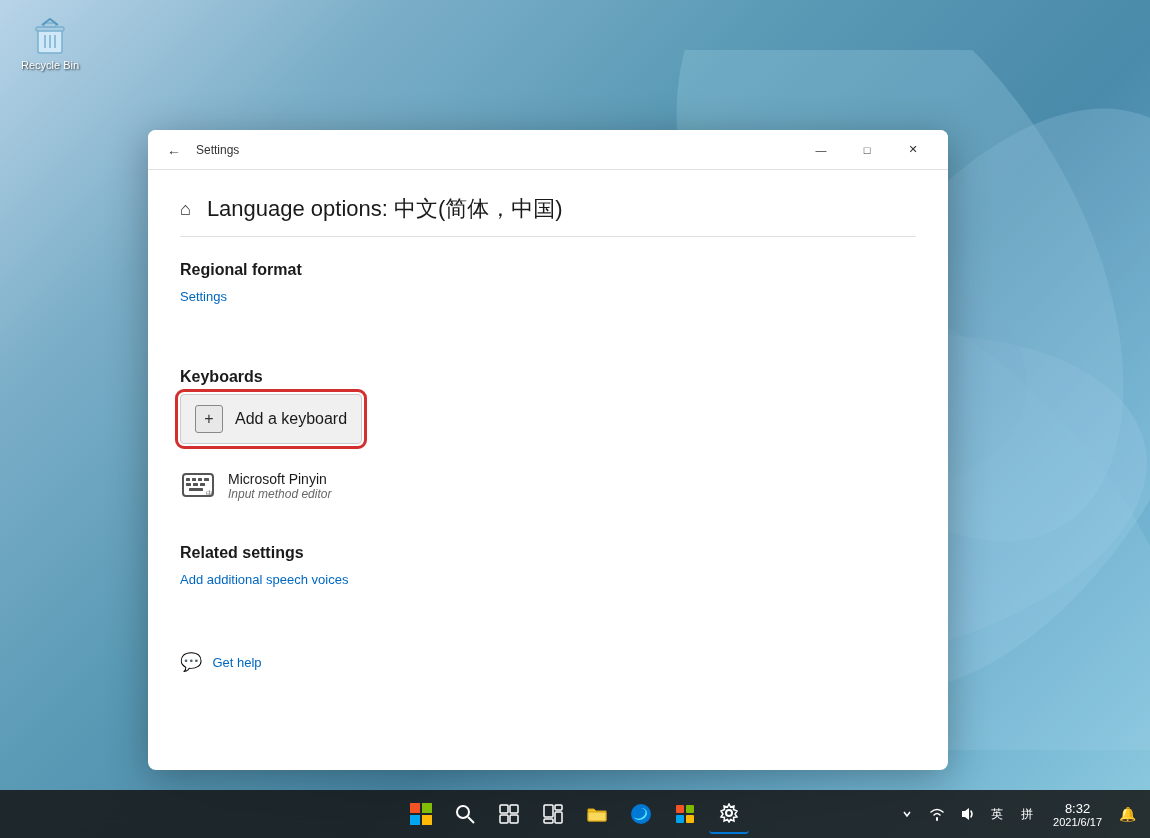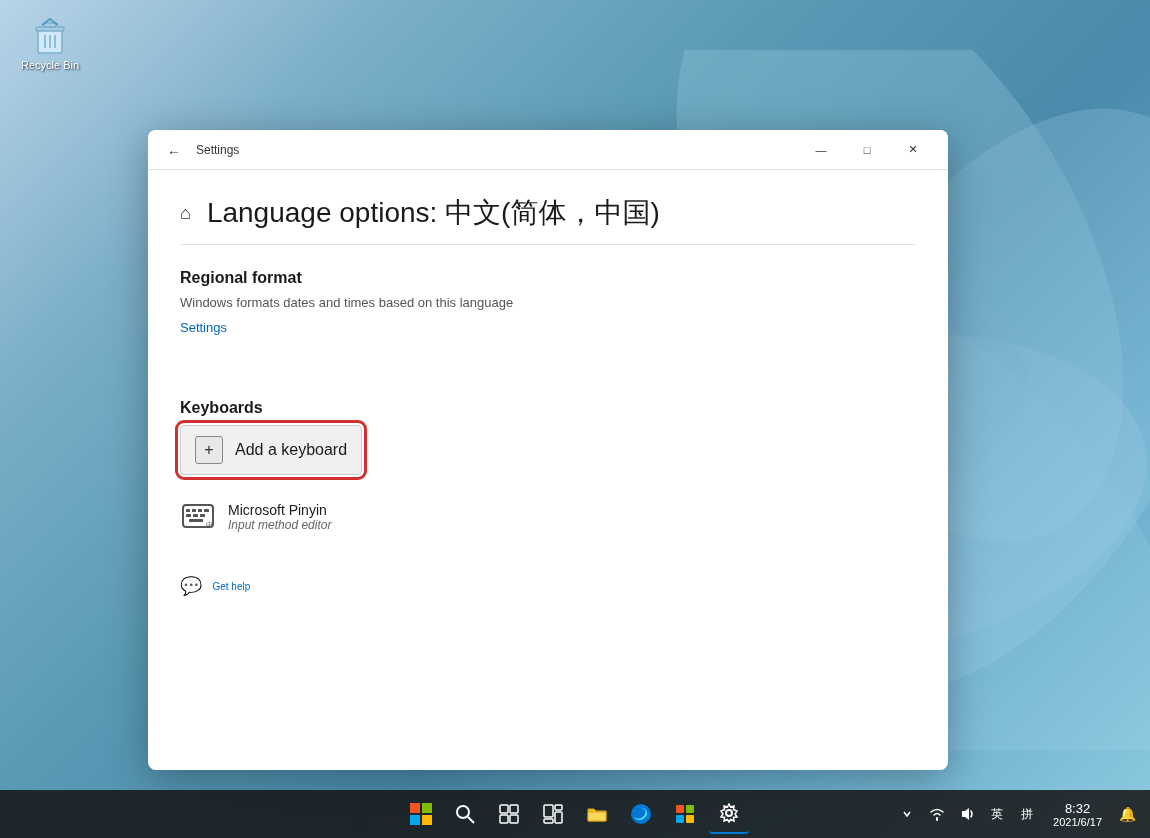--- a/index.html
+++ b/index.html
@@ -219,21 +219,21 @@
       border-bottom: 1px solid #e0e0e0;
     }
 
     .home-icon {
       font-size: 18px;
       color: #333;
       cursor: pointer;
     }
 
     .page-title {
-      font-size: 28px;
+      font-size: 22px;
       font-weight: 300;
       color: #1a1a1a;
     }
 
     .section-title {
       font-size: 16px;
       font-weight: 600;
       color: #1a1a1a;
       margin-bottom: 8px;
     }
@@ -339,21 +339,21 @@
       gap: 10px;
       margin-top: 16px;
     }
 
     .get-help-icon {
       font-size: 18px;
       color: #555;
     }
 
     .get-help-link {
-      font-size: 10px;
+      font-size: 13px;
       color: #0067c0;
       cursor: pointer;
       text-decoration: none;
     }
 
     
     .window-content::-webkit-scrollbar {
       width: 6px;
     }
     .window-content::-webkit-scrollbar-track {
@@ -422,21 +422,20 @@
 
     <div class="window-content">
 
       <div class="page-header">
         <span class="home-icon">⌂</span>
         <h1 class="page-title">Language options: 中文(简体，中国)</h1>
       </div>
 
       <div class="section-gap">
         <div class="section-title">Regional format</div>
-        <div class="section-desc">Windows formats dates and times based on this language</div>
         <a class="settings-link">Settings</a>
       </div>
 
       <div class="section-gap">
         <div class="section-title">Keyboards</div>
 
         <div class="add-keyboard-btn">
           <div class="add-icon">+</div>
           <span class="add-keyboard-label">Add a keyboard</span>
         </div>
@@ -457,20 +456,24 @@
               <text x="24" y="26" font-size="7" fill="#555" font-family="serif">中</text>
             </svg>
           </div>
           <div class="keyboard-info">
             <div class="name">Microsoft Pinyin</div>
             <div class="desc">Input method editor</div>
           </div>
         </div>
       </div>
 
+      <div class="section-gap">
+        <div class="related-settings-title">Related settings</div>
+        <a class="settings-link">Add additional speech voices</a>
+      </div>
 
       <div class="get-help-row">
         <span class="get-help-icon">💬</span>
         <a class="get-help-link">Get help</a>
       </div>
     </div>
   </div>
 
   <div class="taskbar">
     <div style="width: 80px;"></div>

